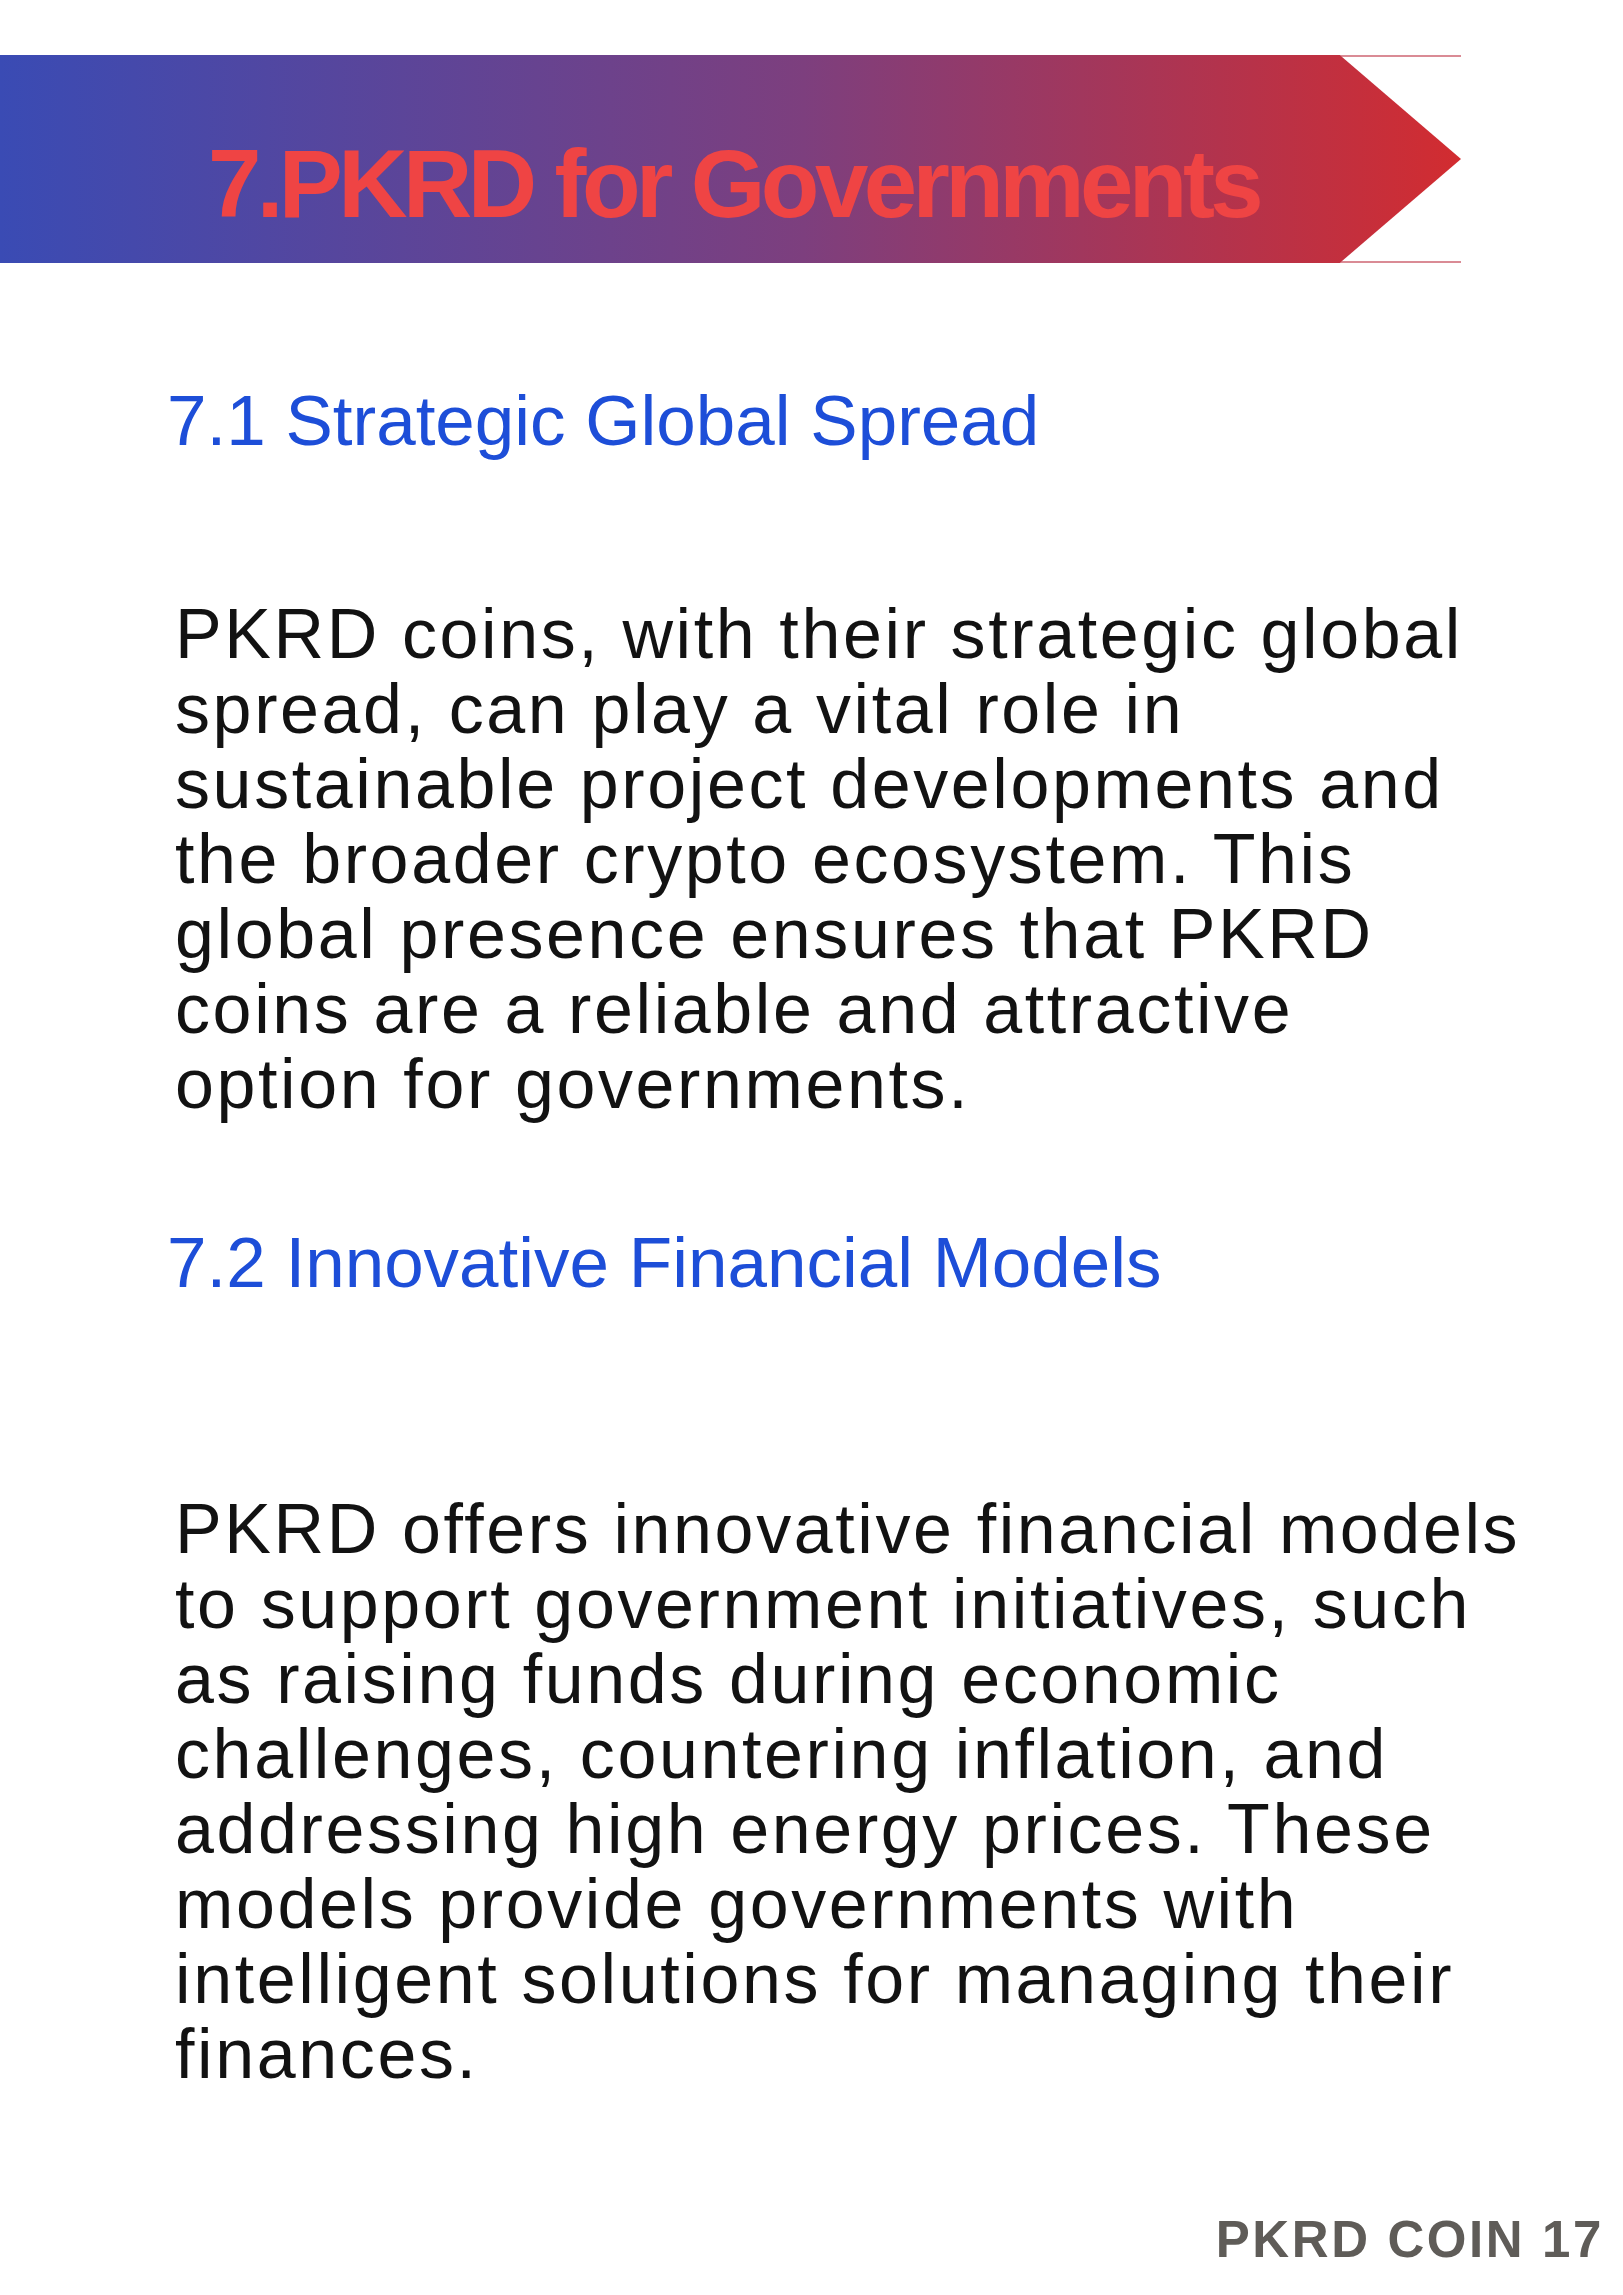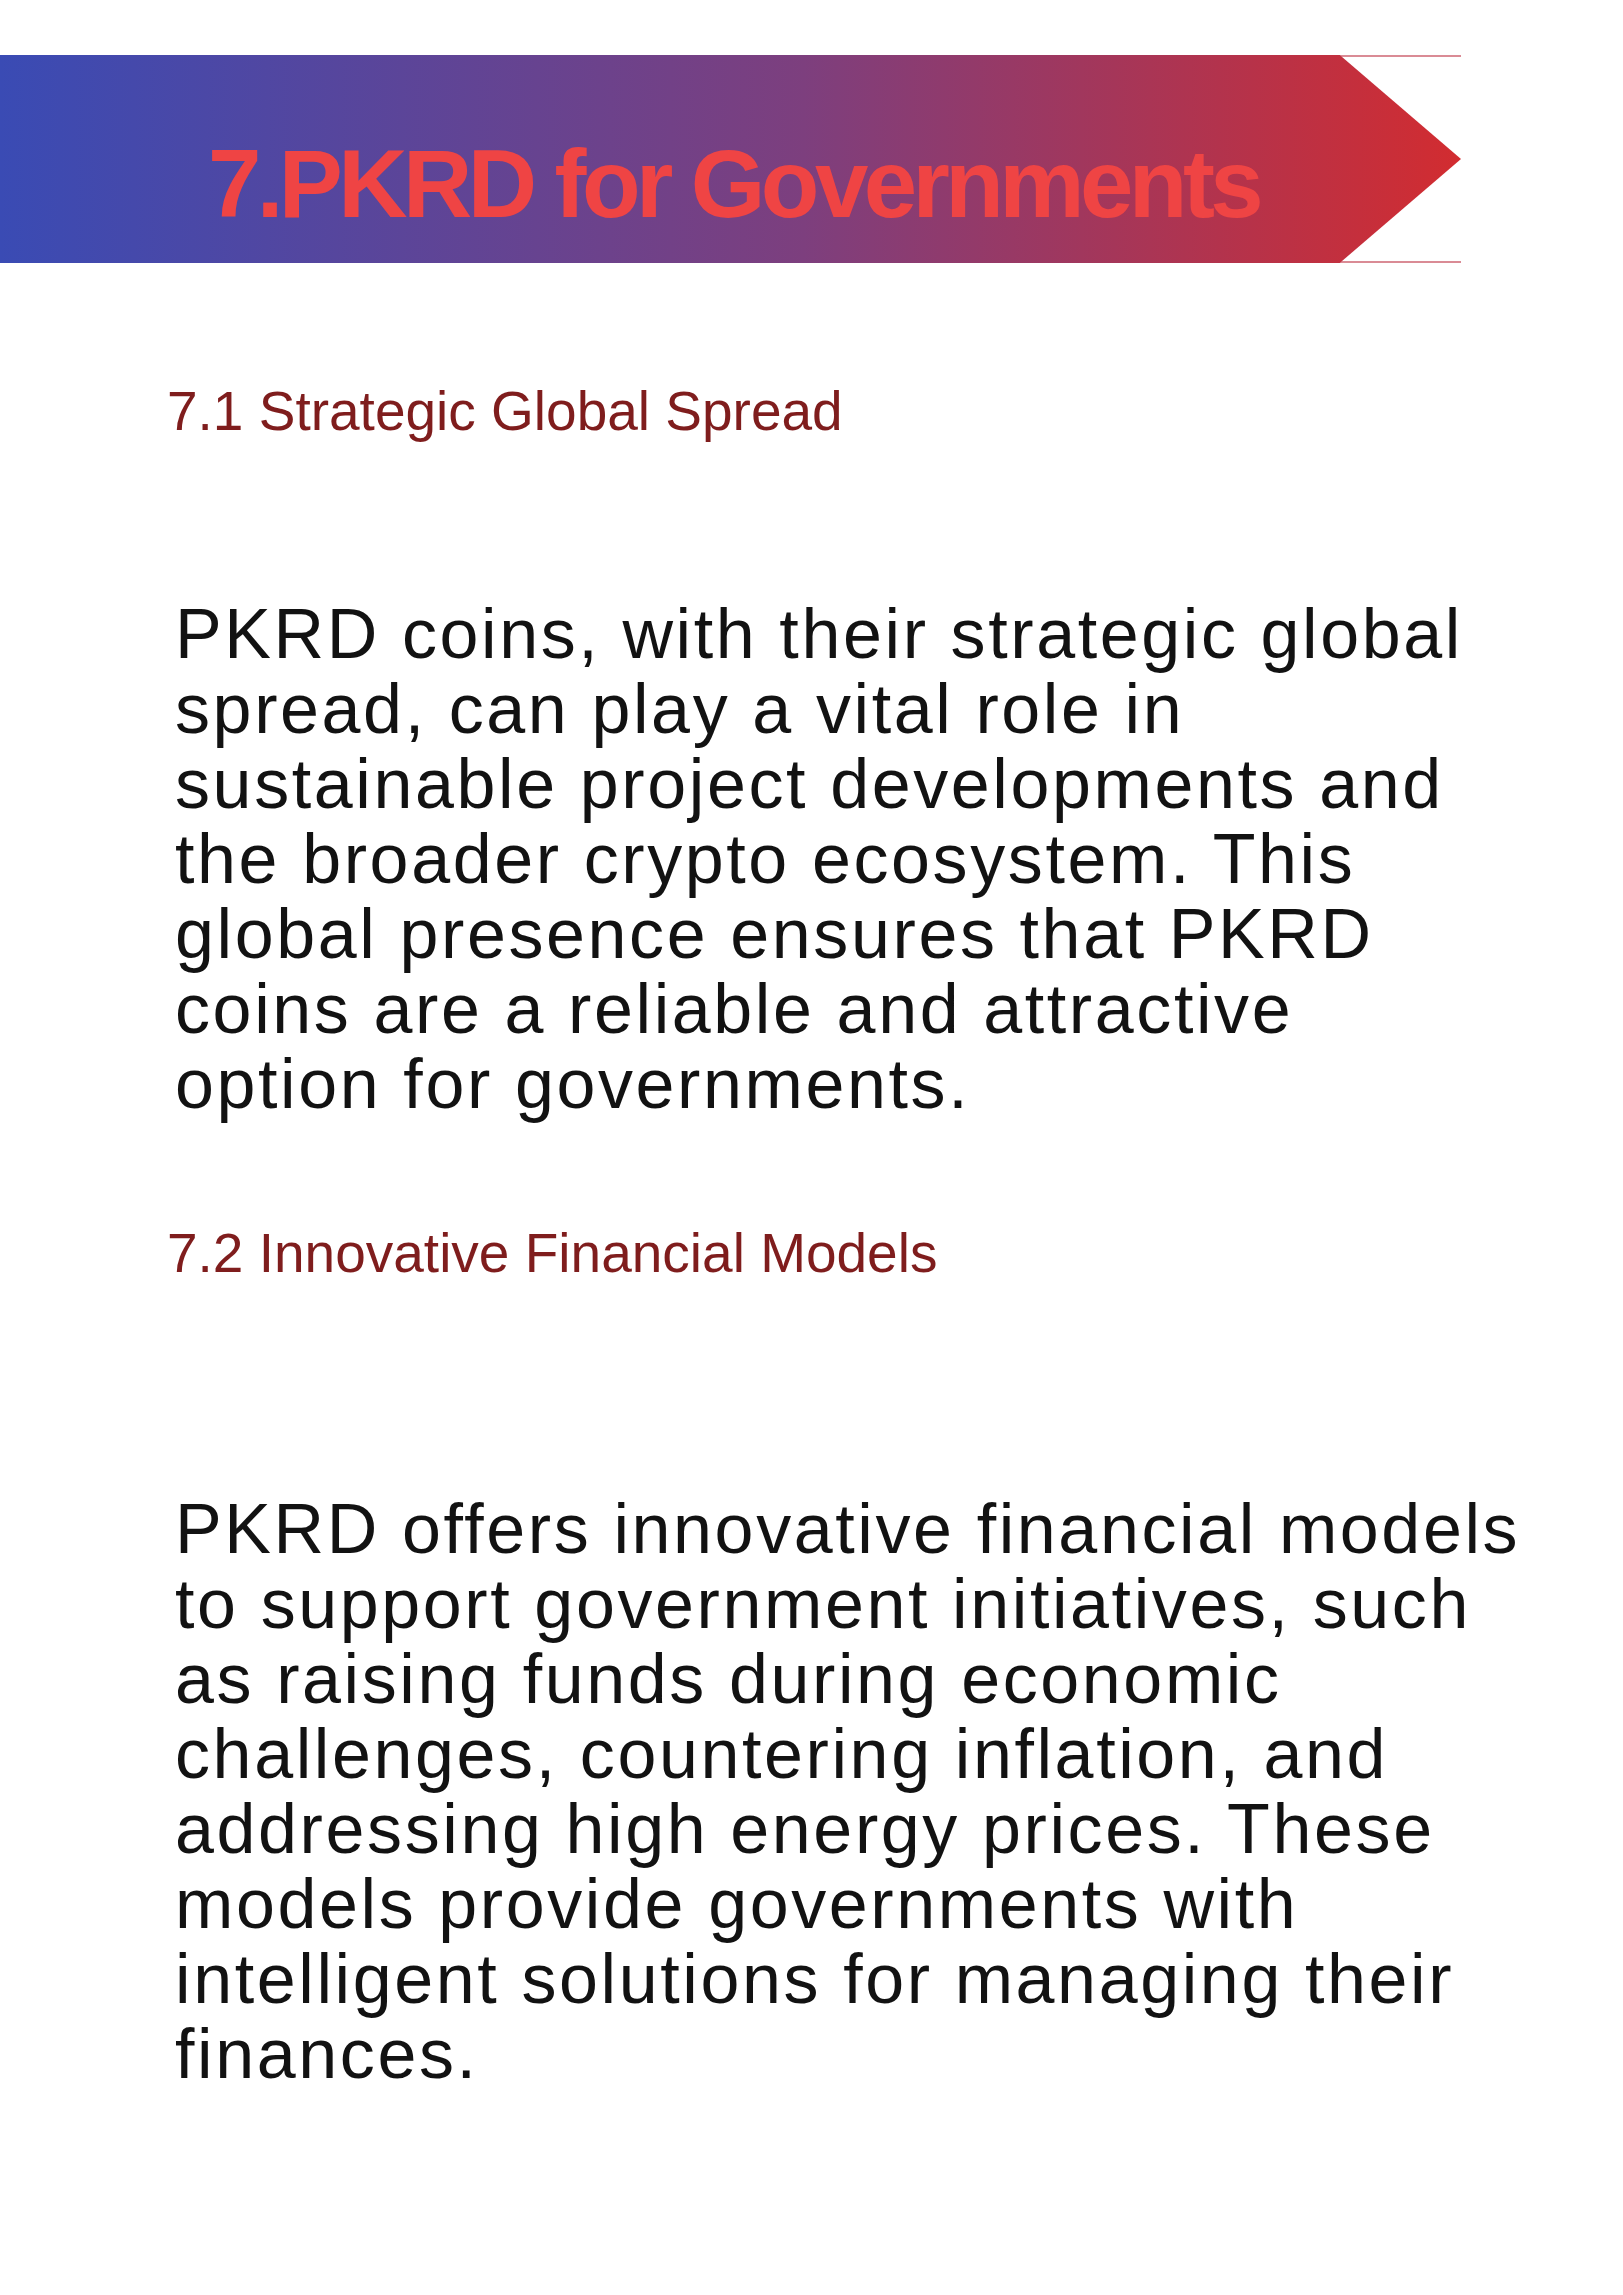--- a/index.html
+++ b/index.html
@@ -50,24 +50,24 @@
     color: #ef4444;
     white-space: nowrap;
     text-align: right;
   }
 
   
   .sec-heading {
     position: absolute;
     left: 167px;
     margin: 0;
-    font-size: 55px;
+    font-size: 71px;
     line-height: 1.2;
     font-weight: 400;
-    color: #7f1d1d;
+    color: #1d4ed8;
     white-space: nowrap;
   }
   .sec-heading.h-1 { top: 378px; }
   .sec-heading.h-2 { top: 1192px; margin-top: 28px; }
 
   
   .sec-body {
     position: absolute;
     left: 167px;
     width: 1439px;
@@ -122,15 +122,16 @@
 
   <p class="sec-body b-2">PKRD offers innovative financial models
 to support government initiatives, such
 as raising funds during economic
 challenges, countering inflation, and
 addressing high energy prices. These
 models provide governments with
 intelligent solutions for managing their
 finances.</p>
 
+  <div class="page-footer">PKRD COIN 17</div>
 
 </div>
 
 
 </body></html>

